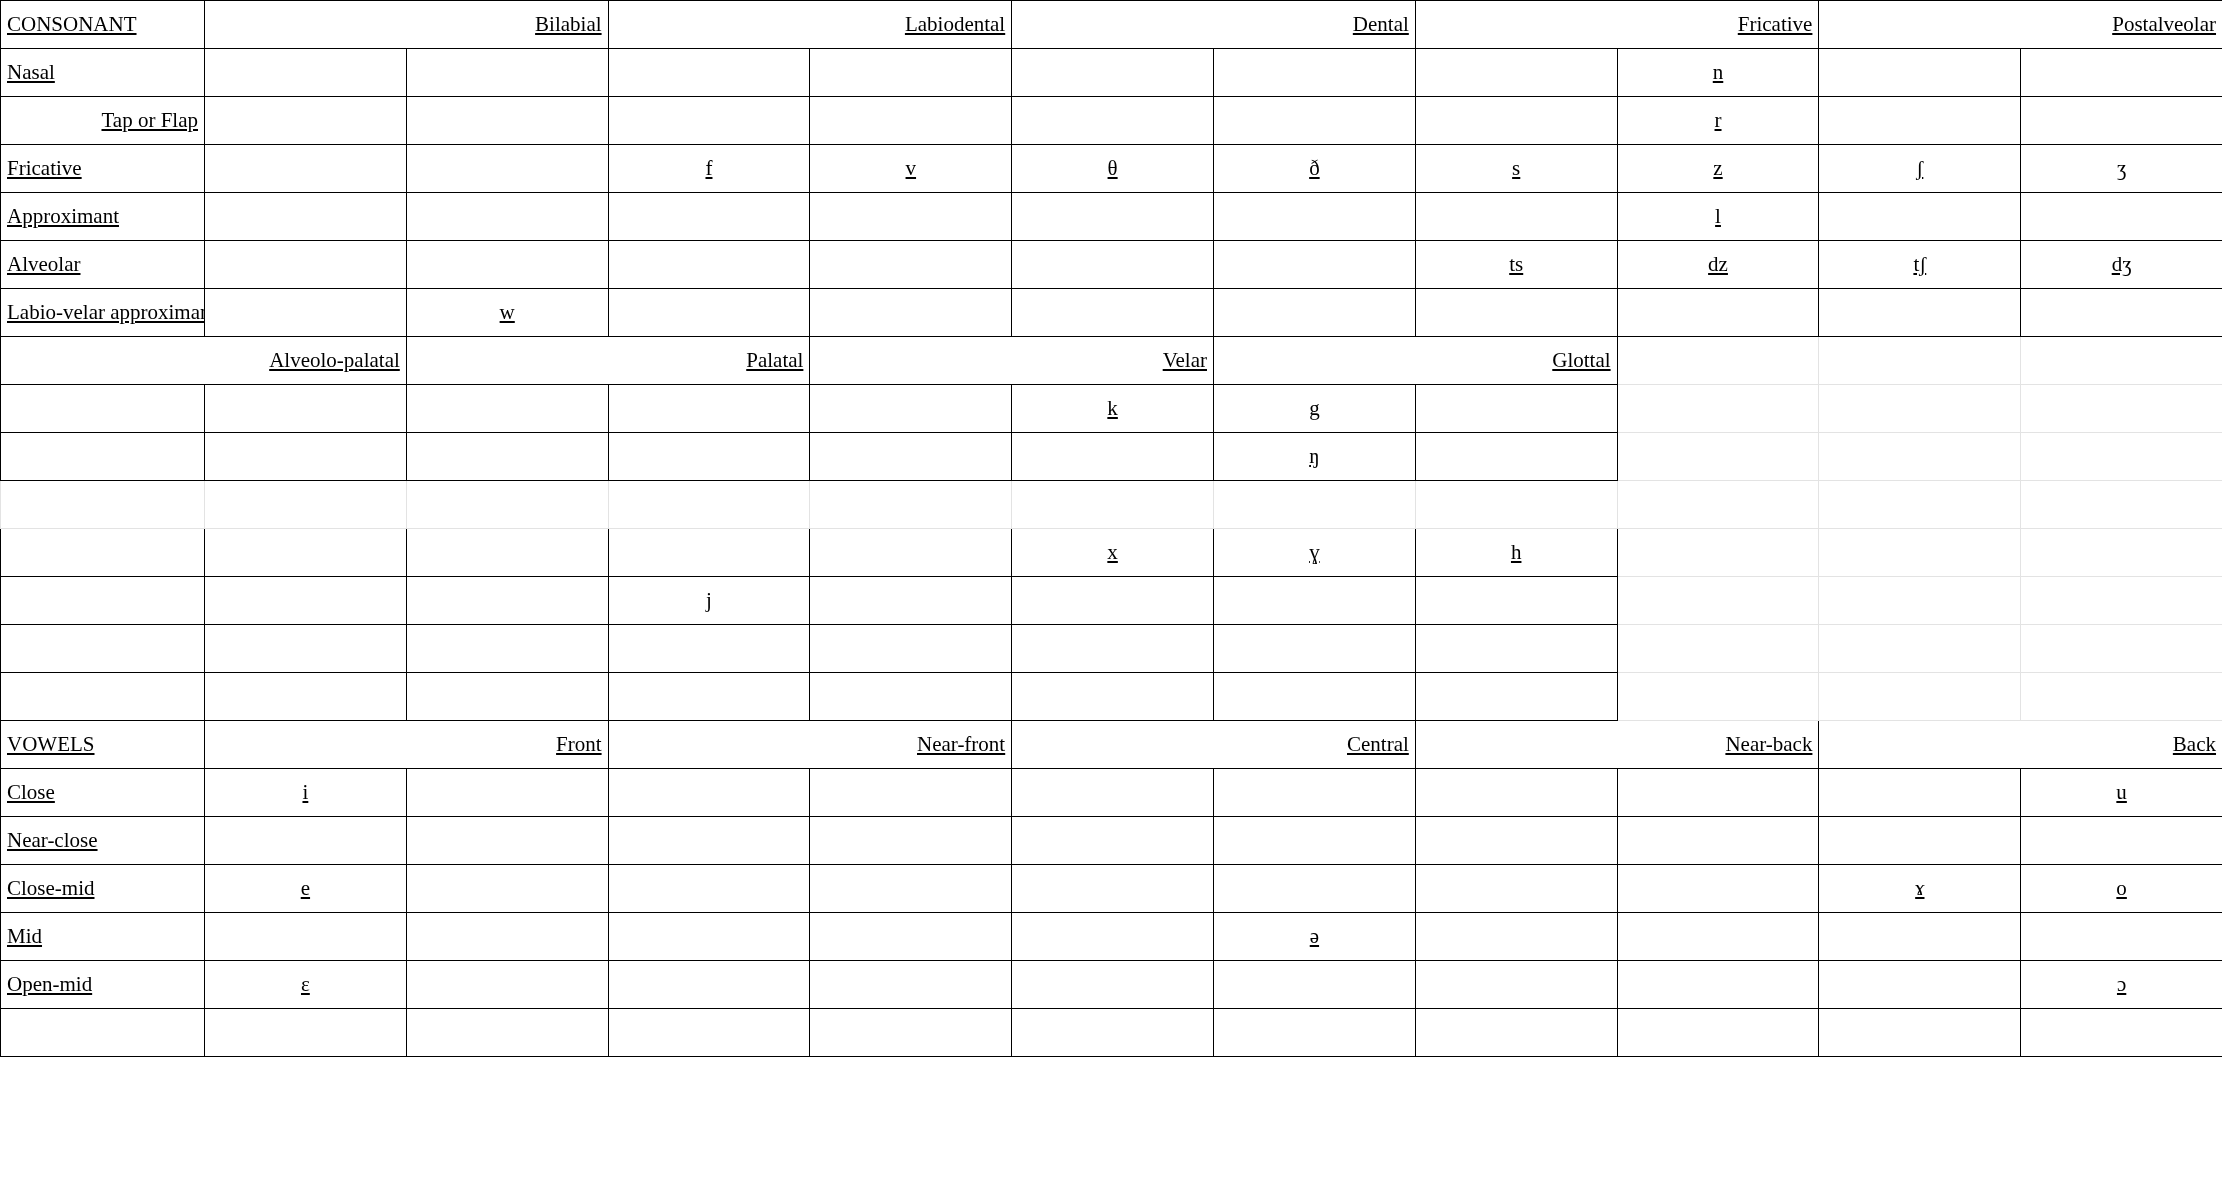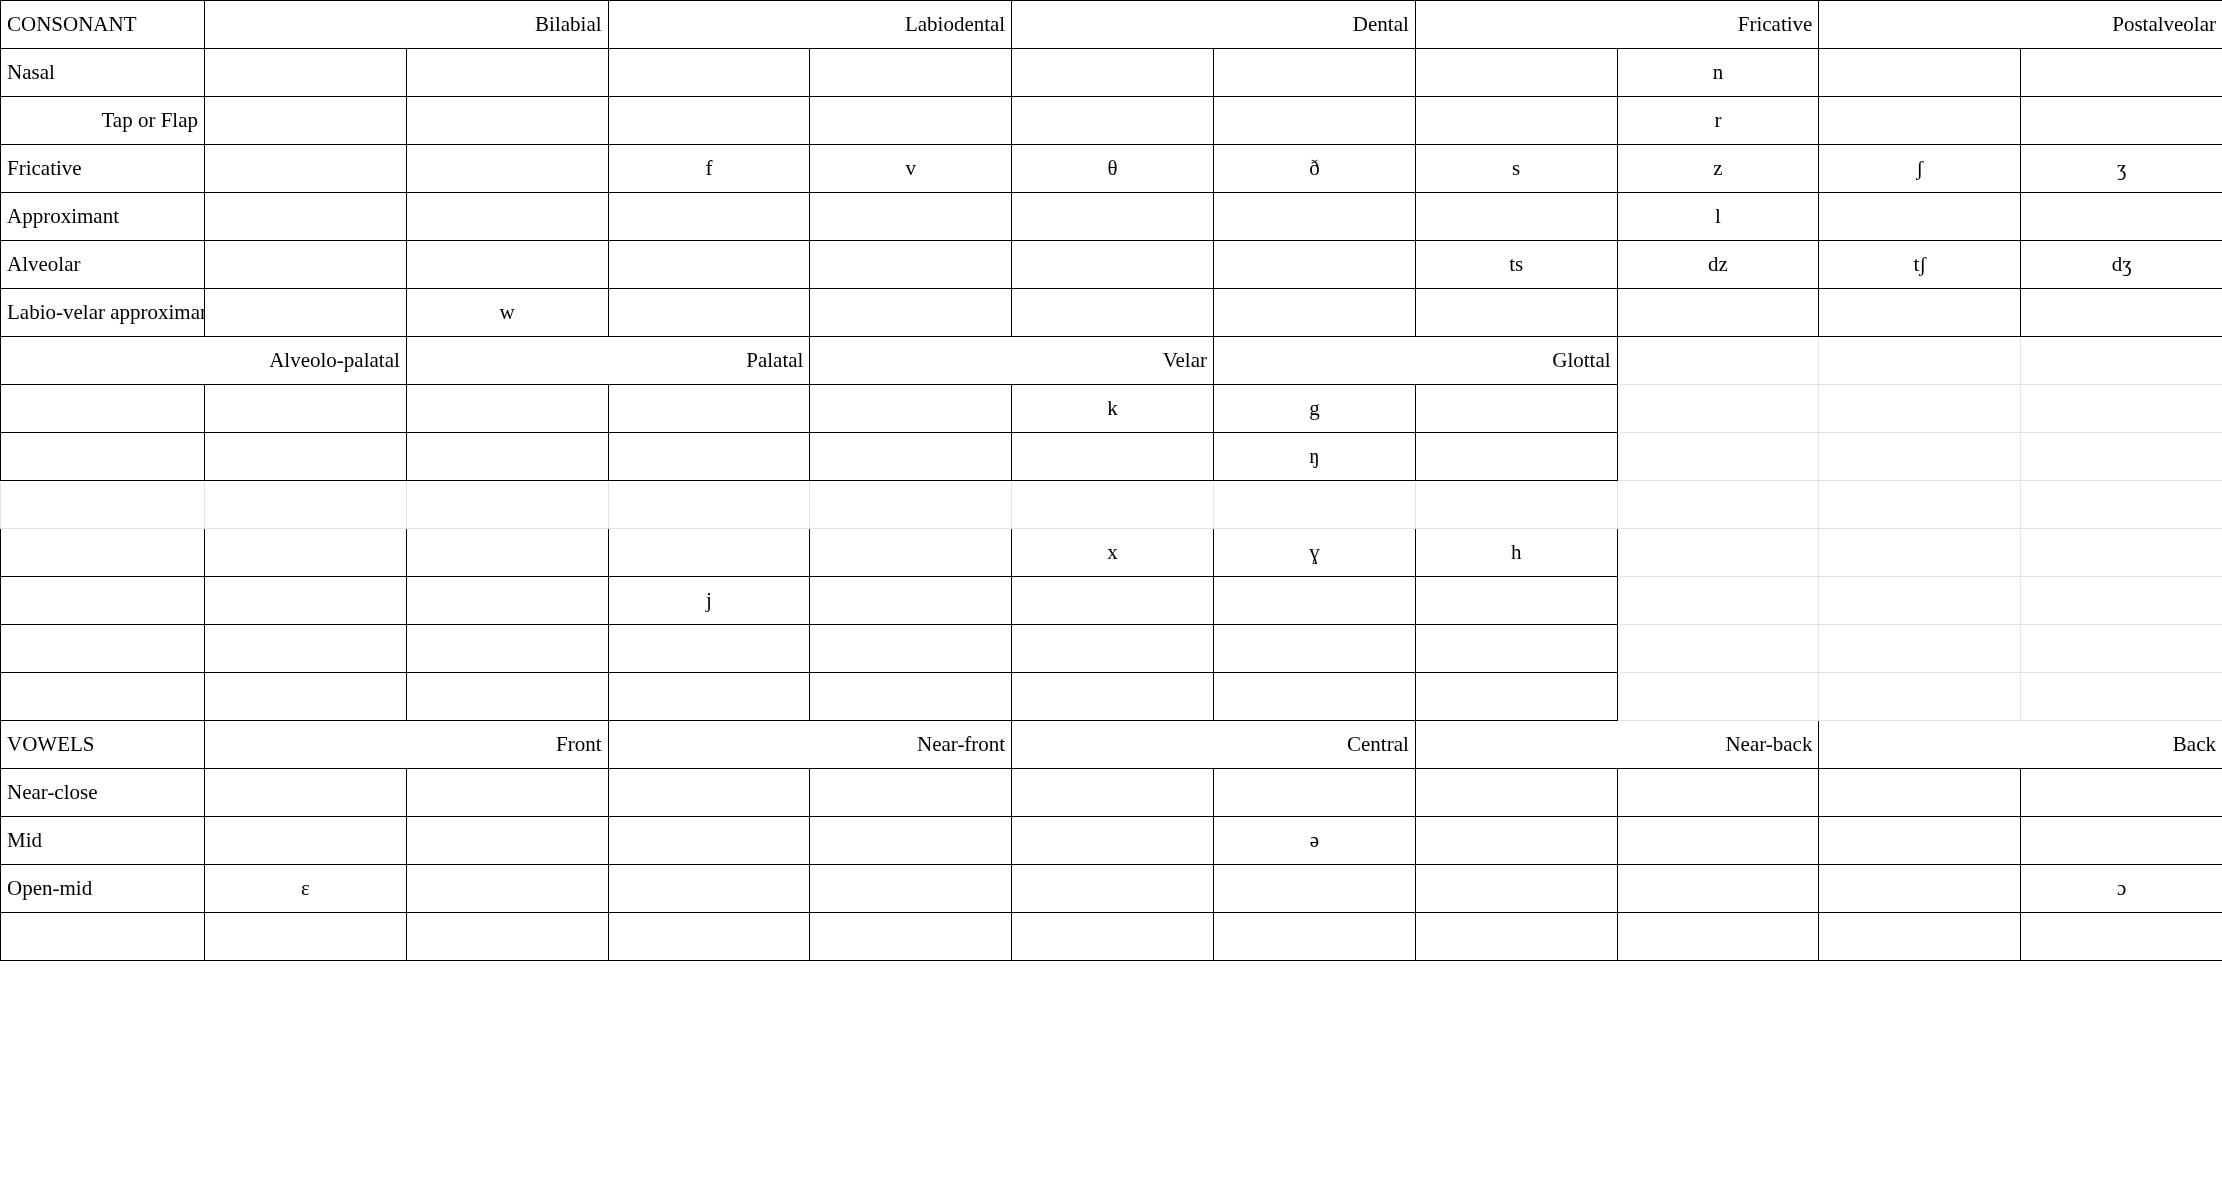--- a/index.html
+++ b/index.html
@@ -13,20 +13,21 @@
     color: #000000;
     width: 2222px;
     height: 1178px;
     overflow: hidden;
   }
   .sheet {
     position: relative;
     width: 2222px;
     height: 862px;
     box-sizing: border-box;
+    text-decoration: underline;
   }
   table.grid {
     border-collapse: collapse;
     table-layout: fixed;
     width: 2222px;
   }
   table.grid td {
     height: 48px;
     padding: 0 6px;
     box-sizing: border-box;
@@ -274,31 +275,57 @@
       <tr>
         <td class="b-all lbl">VOWELS</td>
         <td class="b-all hdr" colspan="2">Front</td>
         <td class="b-all hdr" colspan="2">Near-front</td>
         <td class="b-all hdr" colspan="2">Central</td>
         <td class="b-all hdr" colspan="2">Near-back</td>
         <td class="b-all hdr" colspan="2">Back</td>
       </tr>
 
       <tr>
+        <td class="b-all lbl">Close</td>
+        <td class="b-all ctr">i</td>
+        <td class="b-all ctr"></td>
+        <td class="b-all ctr"></td>
+        <td class="b-all ctr"></td>
+        <td class="b-all ctr"></td>
+        <td class="b-all ctr"></td>
+        <td class="b-all ctr"></td>
+        <td class="b-all ctr"></td>
+        <td class="b-all ctr"></td>
+        <td class="b-all ctr">u</td>
+      </tr>
+      <tr>
         <td class="b-all lbl">Near-close</td>
         <td class="b-all ctr"></td>
         <td class="b-all ctr"></td>
         <td class="b-all ctr"></td>
         <td class="b-all ctr"></td>
         <td class="b-all ctr"></td>
         <td class="b-all ctr"></td>
         <td class="b-all ctr"></td>
         <td class="b-all ctr"></td>
         <td class="b-all ctr"></td>
         <td class="b-all ctr"></td>
+      </tr>
+      <tr>
+        <td class="b-all lbl">Close-mid</td>
+        <td class="b-all ctr">e</td>
+        <td class="b-all ctr"></td>
+        <td class="b-all ctr"></td>
+        <td class="b-all ctr"></td>
+        <td class="b-all ctr"></td>
+        <td class="b-all ctr"></td>
+        <td class="b-all ctr"></td>
+        <td class="b-all ctr"></td>
+        <td class="b-all ctr">ɤ</td>
+        <td class="b-all ctr">o</td>
       </tr>
       <tr>
         <td class="b-all lbl">Mid</td>
         <td class="b-all ctr"></td>
         <td class="b-all ctr"></td>
         <td class="b-all ctr"></td>
         <td class="b-all ctr"></td>
         <td class="b-all ctr"></td>
         <td class="b-all ctr">ə</td>
         <td class="b-all ctr"></td>

